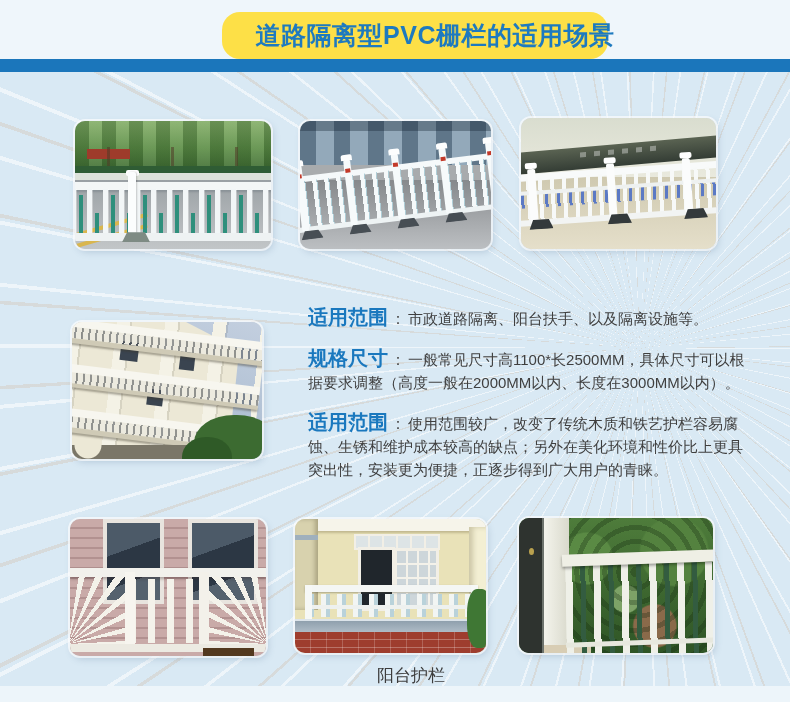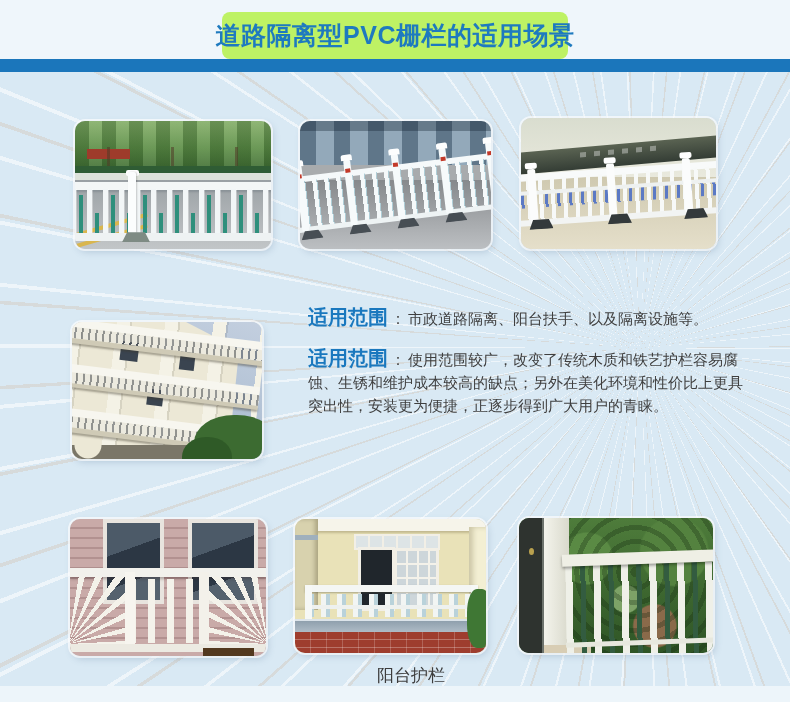--- a/index.html
+++ b/index.html
@@ -9,22 +9,22 @@
 
   
   .content-bg{left:0;right:0;top:72px;bottom:16px;background:#d9e9f4;}
   .bottom-strip{left:0;right:0;bottom:0;height:16px;background:#edf5fa;}
   .rays{left:0;right:0;top:72px;bottom:16px;
     background:
       repeating-conic-gradient(from 96deg at 81% 45%, rgba(255,255,255,0) 0deg 5.1deg, rgba(255,255,255,.55) 5.1deg 5.45deg),
       repeating-conic-gradient(from 99deg at 81% 45%, rgba(0,0,0,0) 0deg 7.3deg, rgba(208,176,146,.26) 7.3deg 7.62deg);
   }
   .accent-bar{left:0;right:0;top:59px;height:13px;background:#1b76bb;}
-  .title-box{left:222px;top:12px;width:346px;height:47px;background:#bef264;border-radius:8px;
-    display:flex;align-items:center;justify-content:center;}
+  .title-box{left:222px;top:12px;width:346px;height:47px;background:#fde047;border-radius:18px;
+    display:flex;align-items:center;justify-content:center;padding-left:40px;}
   .title-box h1{margin:0;font-size:25px;font-weight:bold;color:#1e7abf;letter-spacing:.5px;white-space:nowrap;}
 
   
   .photo{position:absolute;border-radius:10px;overflow:hidden;background:#cfd6da;
     box-shadow:0 0 0 2px rgba(255,255,255,.65), 2px 3px 7px rgba(90,120,150,.28);}
   .photo *{position:absolute;}
 
   .caption{left:0;right:0;text-align:center;color:#3c3c3c;font-size:17px;}
 
   
@@ -300,20 +300,23 @@
     <div class="pm-under"></div>
     <div class="pm-tree1"></div>
     <div class="pm-tree2"></div>
   </div>
 
   <div class="abs text-col">
     <p class="sec">
       <span class="lbl">适用范围</span><span class="colon">：</span><span>市政道路隔离、阳台扶手、以及隔离设施等。</span>
     </p>
     <p class="sec">
+      <span class="lbl">规格尺寸</span><span class="colon">：</span><span>一般常见尺寸高1100*长2500MM，具体尺寸可以根据要求调整（高度一般在2000MM以内、长度在3000MM以内）。</span>
+    </p>
+    <p class="sec">
       <span class="lbl">适用范围</span><span class="colon">：</span><span>使用范围较广，改变了传统木质和铁艺护栏容易腐蚀、生锈和维护成本较高的缺点；另外在美化环境和性价比上更具突出性，安装更为便捷，正逐步得到广大用户的青睐。</span>
     </p>
   </div>
 
   <div class="photo" style="left:70px;top:519px;width:196px;height:137px;">
     <div class="b1-siding"></div>
     <div class="b1-win" style="left:17%;top:0;width:27%;height:56%;"></div>
     <div class="b1-win" style="left:60%;top:0;width:32%;height:56%;"></div>
     <div class="b1-rail">
       <div class="b1-railtop"></div>

